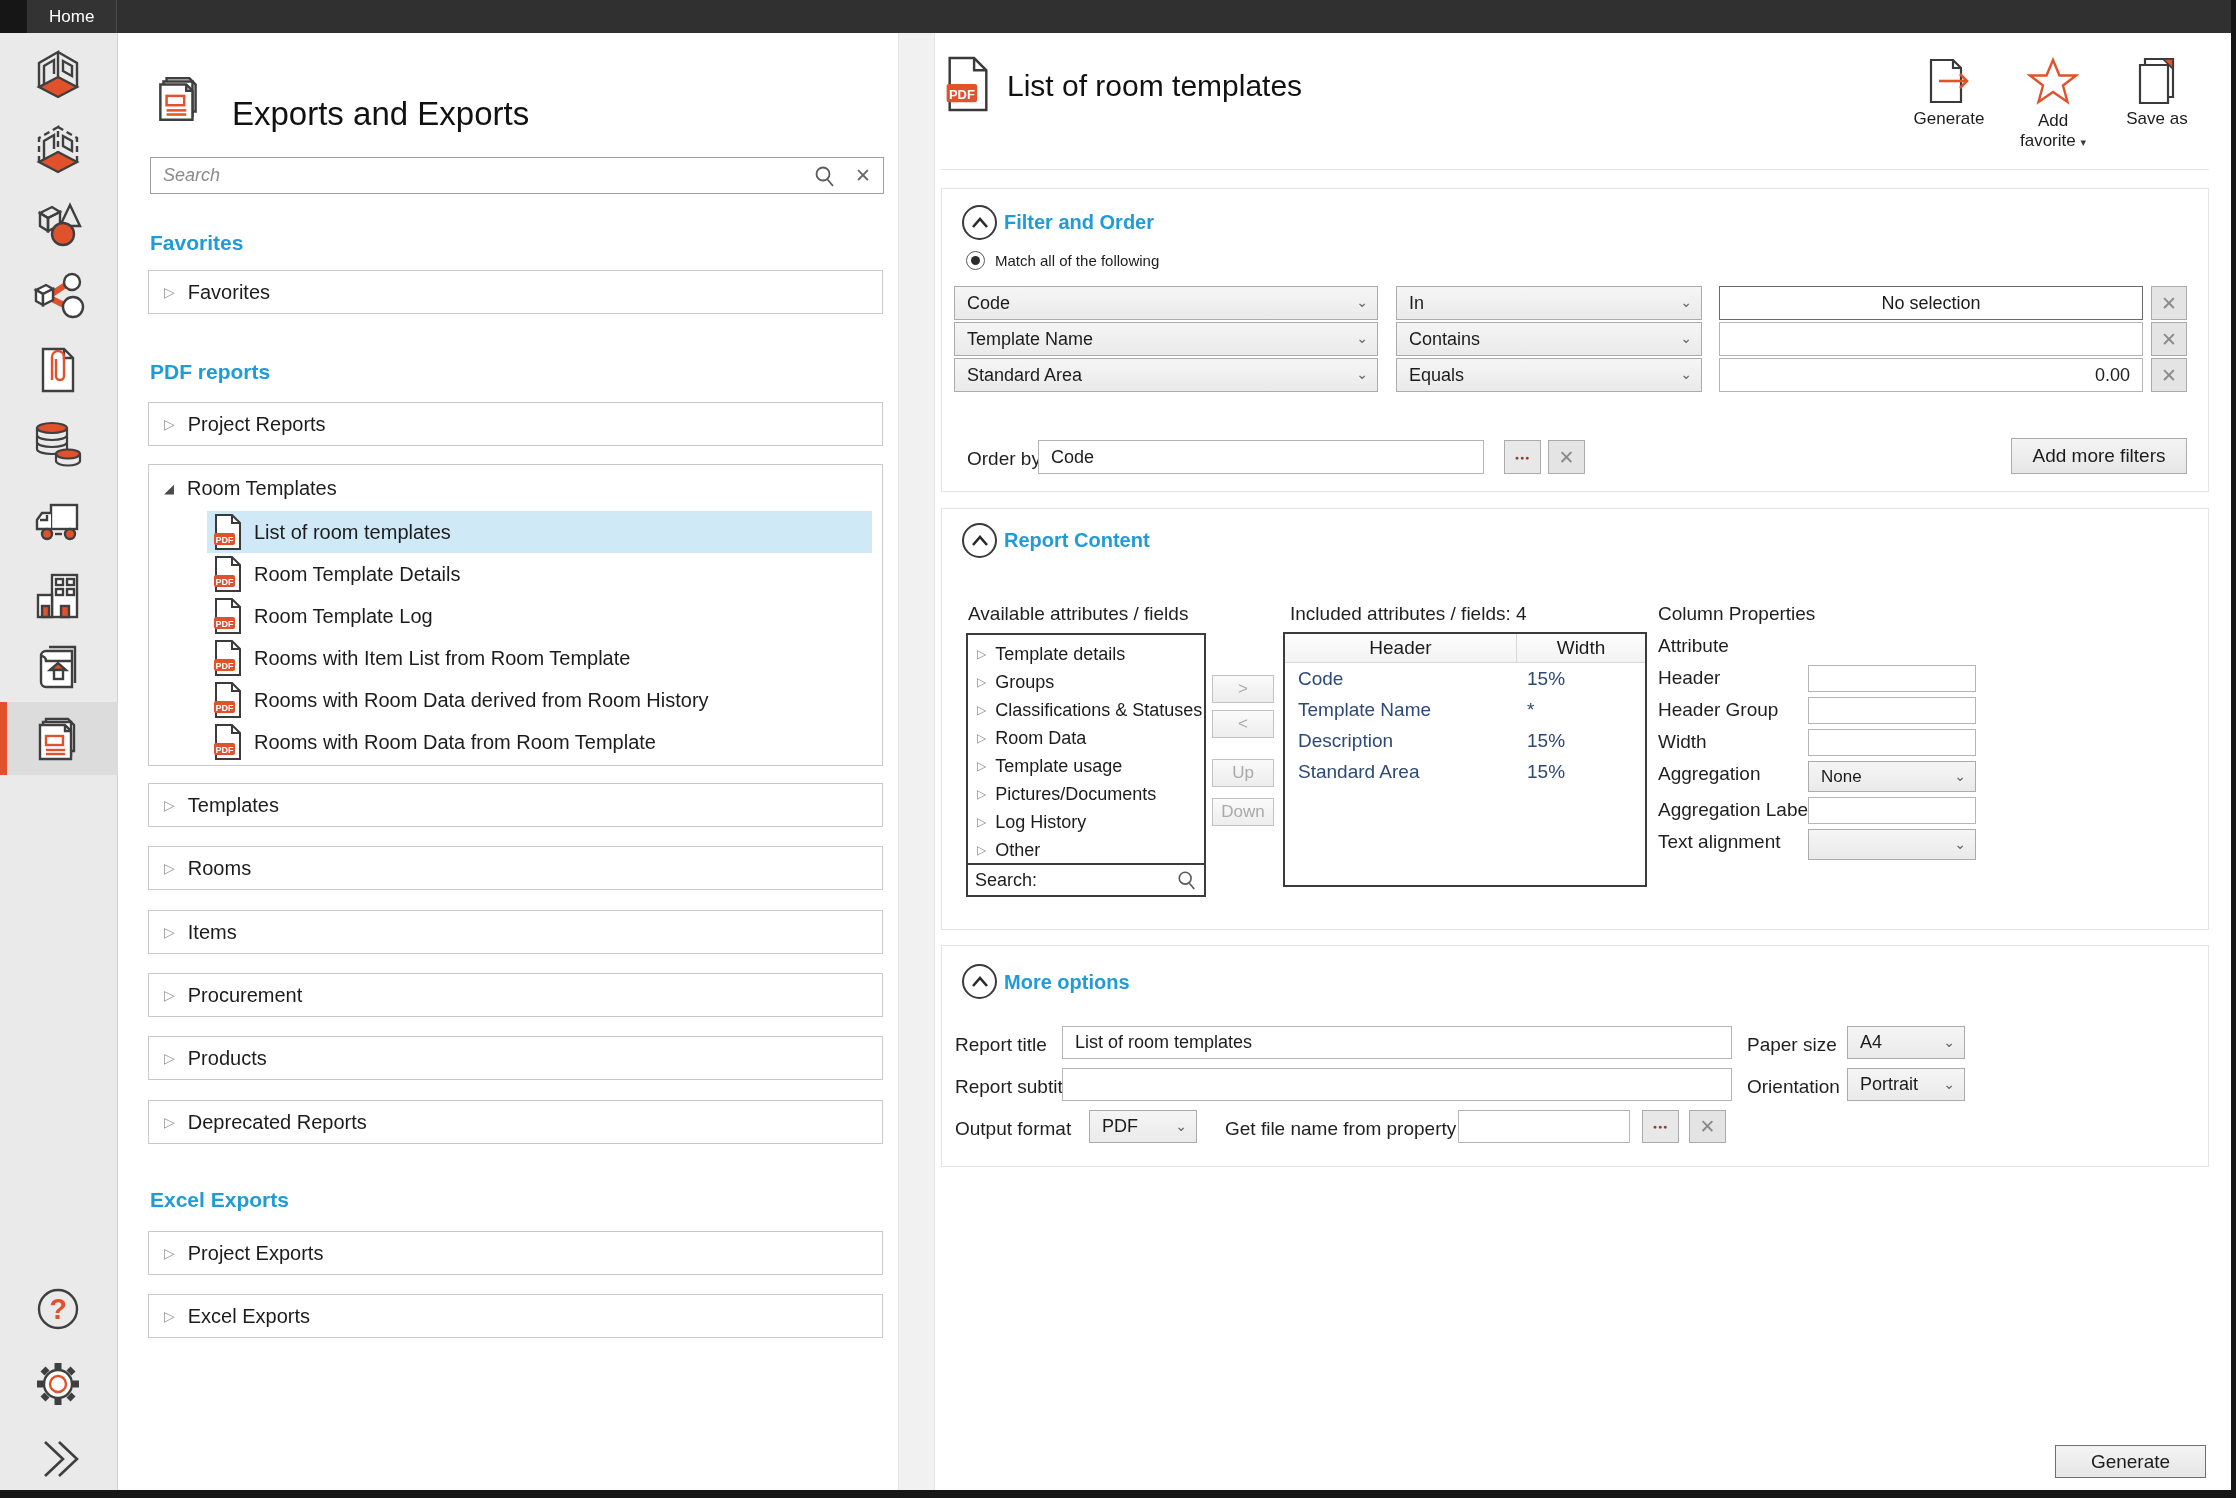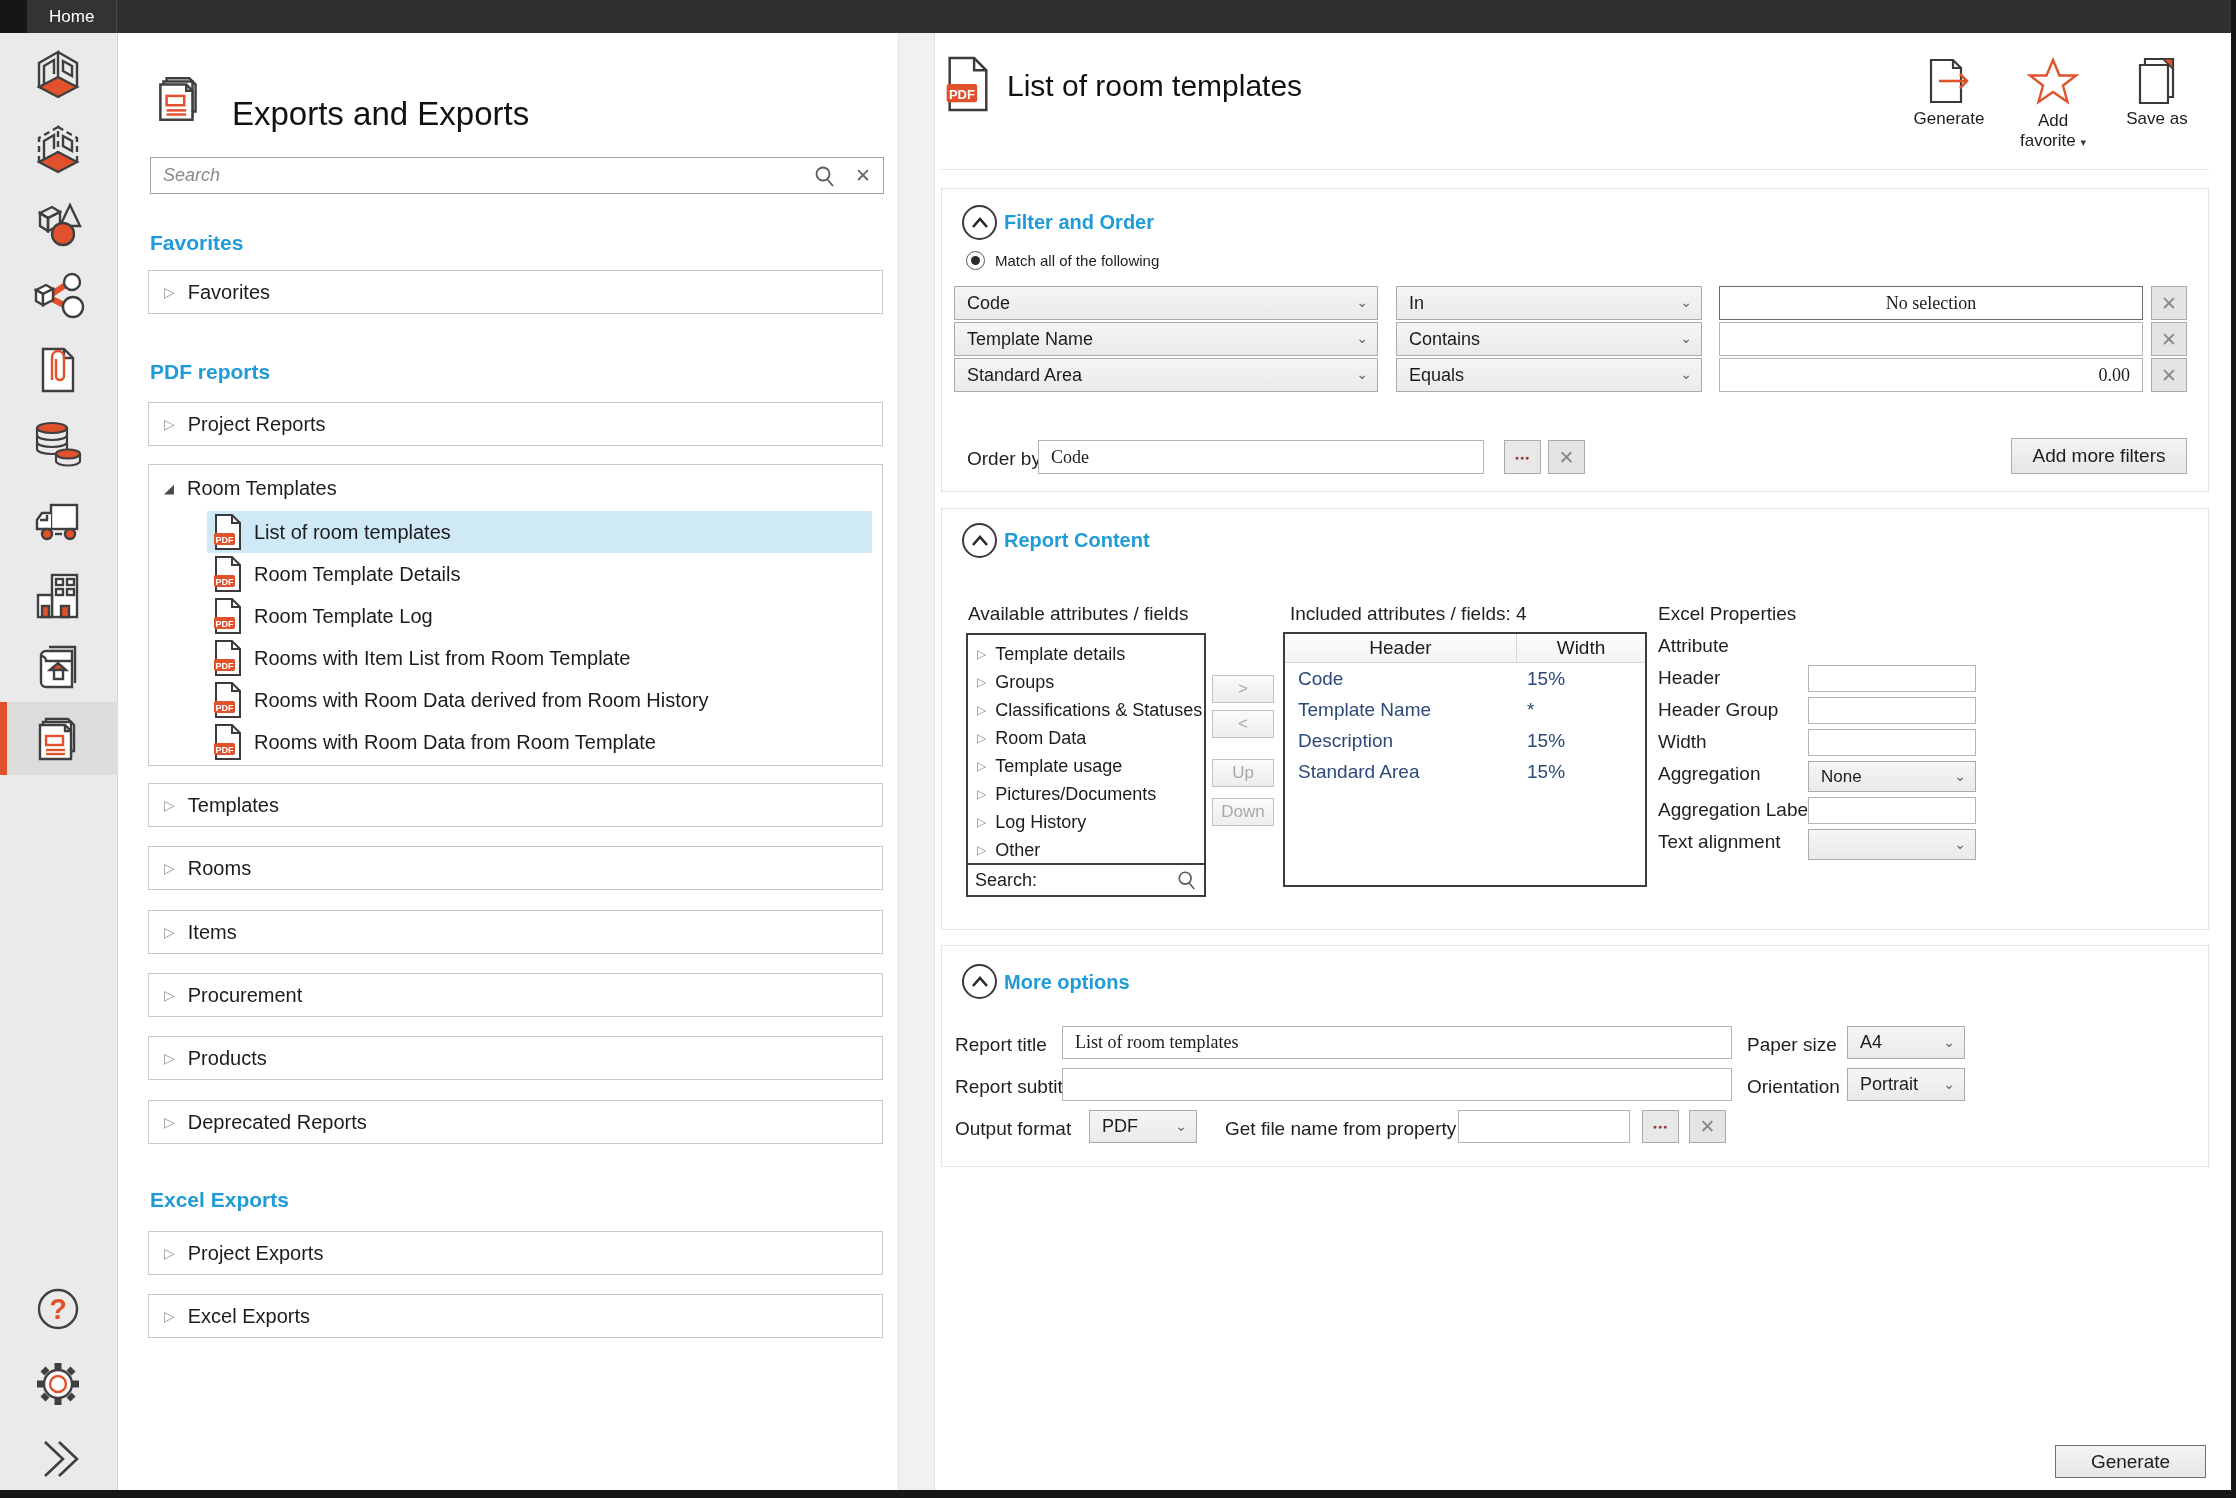--- a/index.html
+++ b/index.html
@@ -64,21 +64,21 @@
   .sec-head { position:absolute; font-size:20px; font-weight:bold; color:#1f9bd7; }
 
   .radio { width:19px; height:19px; border:1px solid #5a5a5a; border-radius:50%; position:relative; background:#fff; }
   .radio::after { content:''; position:absolute; left:4px; top:4px; width:9px; height:9px; border-radius:50%; background:#2b2b2b; }
   .radiorow { position:absolute; left:24px; top:62px; display:flex; align-items:center; gap:10px; }
   .radiorow .lbl { font-size:15px; }
 
   .dd { position:absolute; background:linear-gradient(#f5f5f5,#eaeaea); border:1px solid #ababab;
         display:flex; align-items:center; padding:0 12px; font-size:18px; color:#1c1c1c; }
   .dd .chev { position:absolute; right:9px; top:50%; transform:translateY(-58%); color:#666; font-size:14px; }
-  .vfield { position:absolute; border:1px solid #9a9a9a; font-size:18px; padding:0 12px; font-family:Liberation Serif, serif; outline:none; color:#1c1c1c; }
+  .vfield { position:absolute; border:1px solid #9a9a9a; font-size:18px; padding:0 12px; font-family:Liberation Sans, sans-serif; outline:none; color:#1c1c1c; }
   .vfield.center { text-align:center; }
   .vfield.right { text-align:right; }
   .xbtn { position:absolute; background:#e4e4e4; border:1px solid #ababab; color:#8a8a8a;
           display:flex; align-items:center; justify-content:center; font-size:19px; }
   .dotsbtn { position:absolute; background:#e8e8e8; border:1px solid #ababab; color:#8f3f36;
              display:flex; align-items:center; justify-content:center; font-size:12px; letter-spacing:1px; font-weight:bold; }
   .pushbtn { position:absolute; background:linear-gradient(#f4f4f4,#e6e6e6); border:1px solid #adadad;
              display:flex; align-items:center; justify-content:center; font-size:19px; color:#1c1c1c; }
   .flabel { position:absolute; font-size:19px; color:#1f1f1f; }
 
@@ -572,21 +572,21 @@
       <div class="incrow">
           <span class="h">Description</span>
           <span class="w">15%</span>
         </div>
       <div class="incrow">
           <span class="h">Standard Area</span>
           <span class="w">15%</span>
         </div>
     </div>
 
-    <div class="flabel" style="left:716px;top:94px">Excel Properties</div>
+    <div class="flabel" style="left:716px;top:94px">Column Properties</div>
     <div class="flabel" style="left:716px;top:126px">Attribute</div>
     <div class="flabel" style="left:716px;top:158px">Header</div>
     <input class="cp-input" style="top: 156px;" value="">
     <div class="flabel" style="left:716px;top:190px">Header Group</div>
     <input class="cp-input" style="top: 188px;" value="">
     <div class="flabel" style="left:716px;top:222px">Width</div>
     <input class="cp-input" style="top: 220px;" value="">
     <div class="flabel" style="left:716px;top:254px">Aggregation</div>
     <div class="dd cp-dd" style="top:252px">
         <span>None</span>

